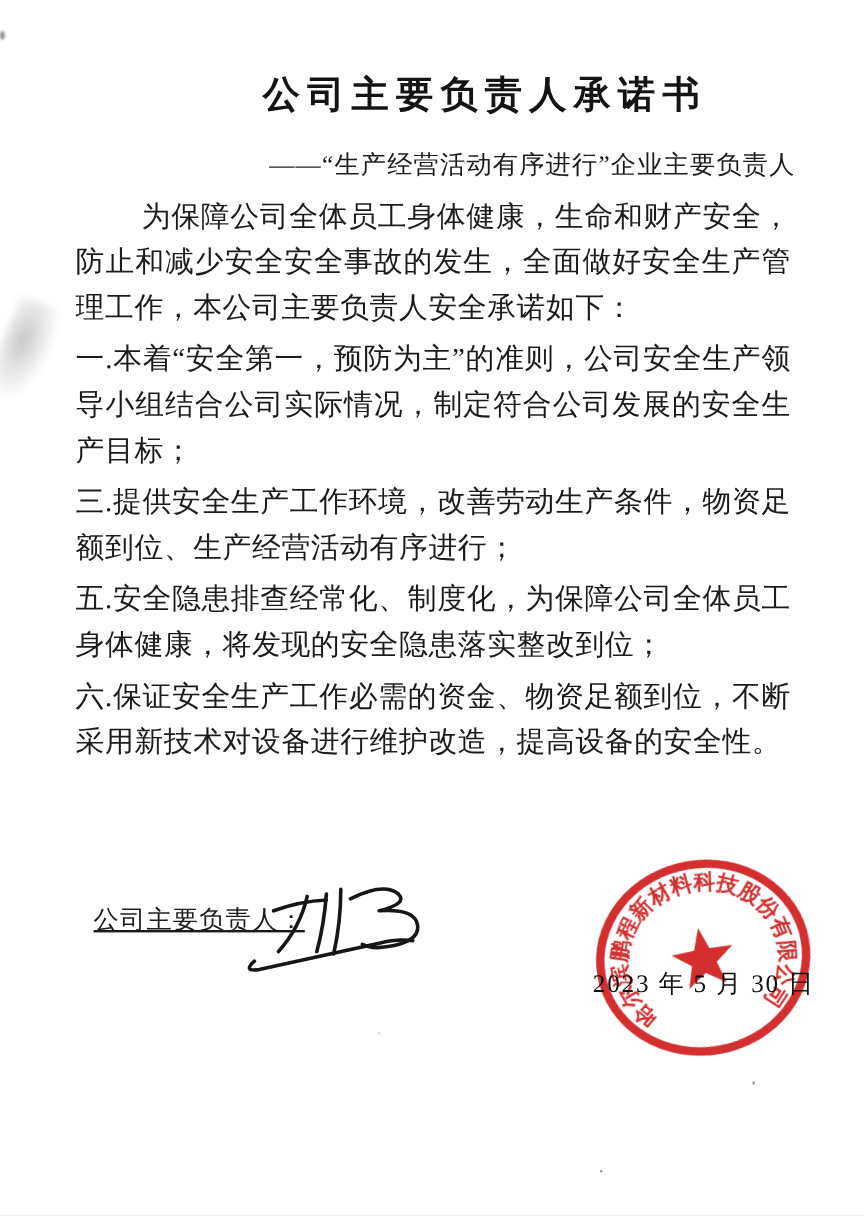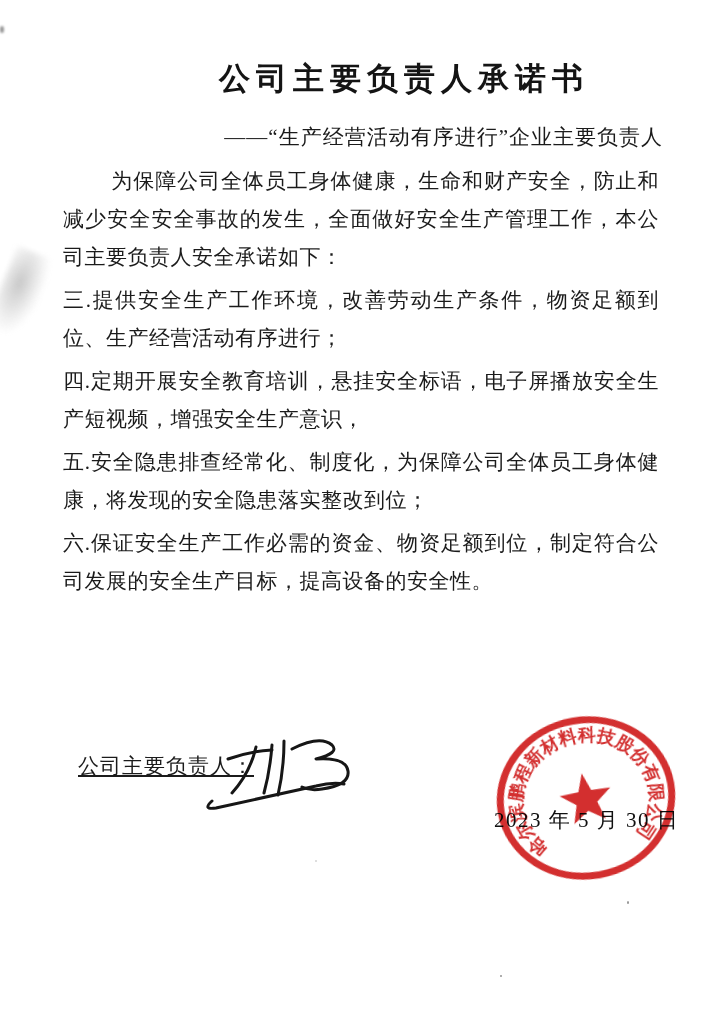--- a/index.html
+++ b/index.html
@@ -38,21 +38,21 @@
     font-size: 21px;
     letter-spacing: 1px;
     color: #1b1b1b;
     white-space: nowrap;
   }
   .doc-body {
     position: absolute;
     top: 162px;
     left: 63px;
     width: 596px;
-    font-size: 21px;
+    font-size: 24px;
     line-height: 38px;
     text-align: justify;
     letter-spacing: 0.5px;
   }
   .doc-body p {
     margin: 0 0 5px 0;
   }
   .doc-body p.intro {
     text-indent: 2.3em;
   }
@@ -134,24 +134,24 @@
 <body>
 
 <div class="page">
 
   <div class="doc-title">公司主要负责人承诺书</div>
 
   <div class="doc-subtitle">——“生产经营活动有序进行”企业主要负责人</div>
 
   <div class="doc-body">
     <p class="intro">为保障公司全体员工身体健康，生命和财产安全，防止和减少安全安全事故的发生，全面做好安全生产管理工作，本公司主要负责人安全承诺如下：</p>
+    <p>一.本着“安全第一，预防为主”的准则，公司安全生产领导小组结合公司实际情况，制定符合公司发展的安全生产目标；</p>
     <p>三.提供安全生产工作环境，改善劳动生产条件，物资足额到位、生产经营活动有序进行；</p>
-    <p>四.定期开展安全教育培训，悬挂安全标语，电子屏播放安全生产短视频，增强安全生产意识，</p>
     <p>五.安全隐患排查经常化、制度化，为保障公司全体员工身体健康，将发现的安全隐患落实整改到位；</p>
-    <p>六.保证安全生产工作必需的资金、物资足额到位，制定符合公司发展的安全生产目标，提高设备的安全性。</p>
+    <p>六.保证安全生产工作必需的资金、物资足额到位，不断采用新技术对设备进行维护改造，提高设备的安全性。</p>
   </div>
 
   <div class="sign-row">公司主要负责人：</div>
 
   <svg class="signature-svg" viewBox="0 0 170 80" aria-hidden="true">
     <path d="M30,24 q22,-8 44,-9"></path>
     <path d="M58,12 q-6,26 -24,46"></path>
     <path d="M74,10 q-2,26 -8,48"></path>
     <path d="M86,6 q0,28 -6,54"></path>
     <path d="M94,14 q28,-14 40,-4 q8,8 -16,14 q30,-2 32,12 q2,14 -26,18 q-12,2 -20,-2"></path>

